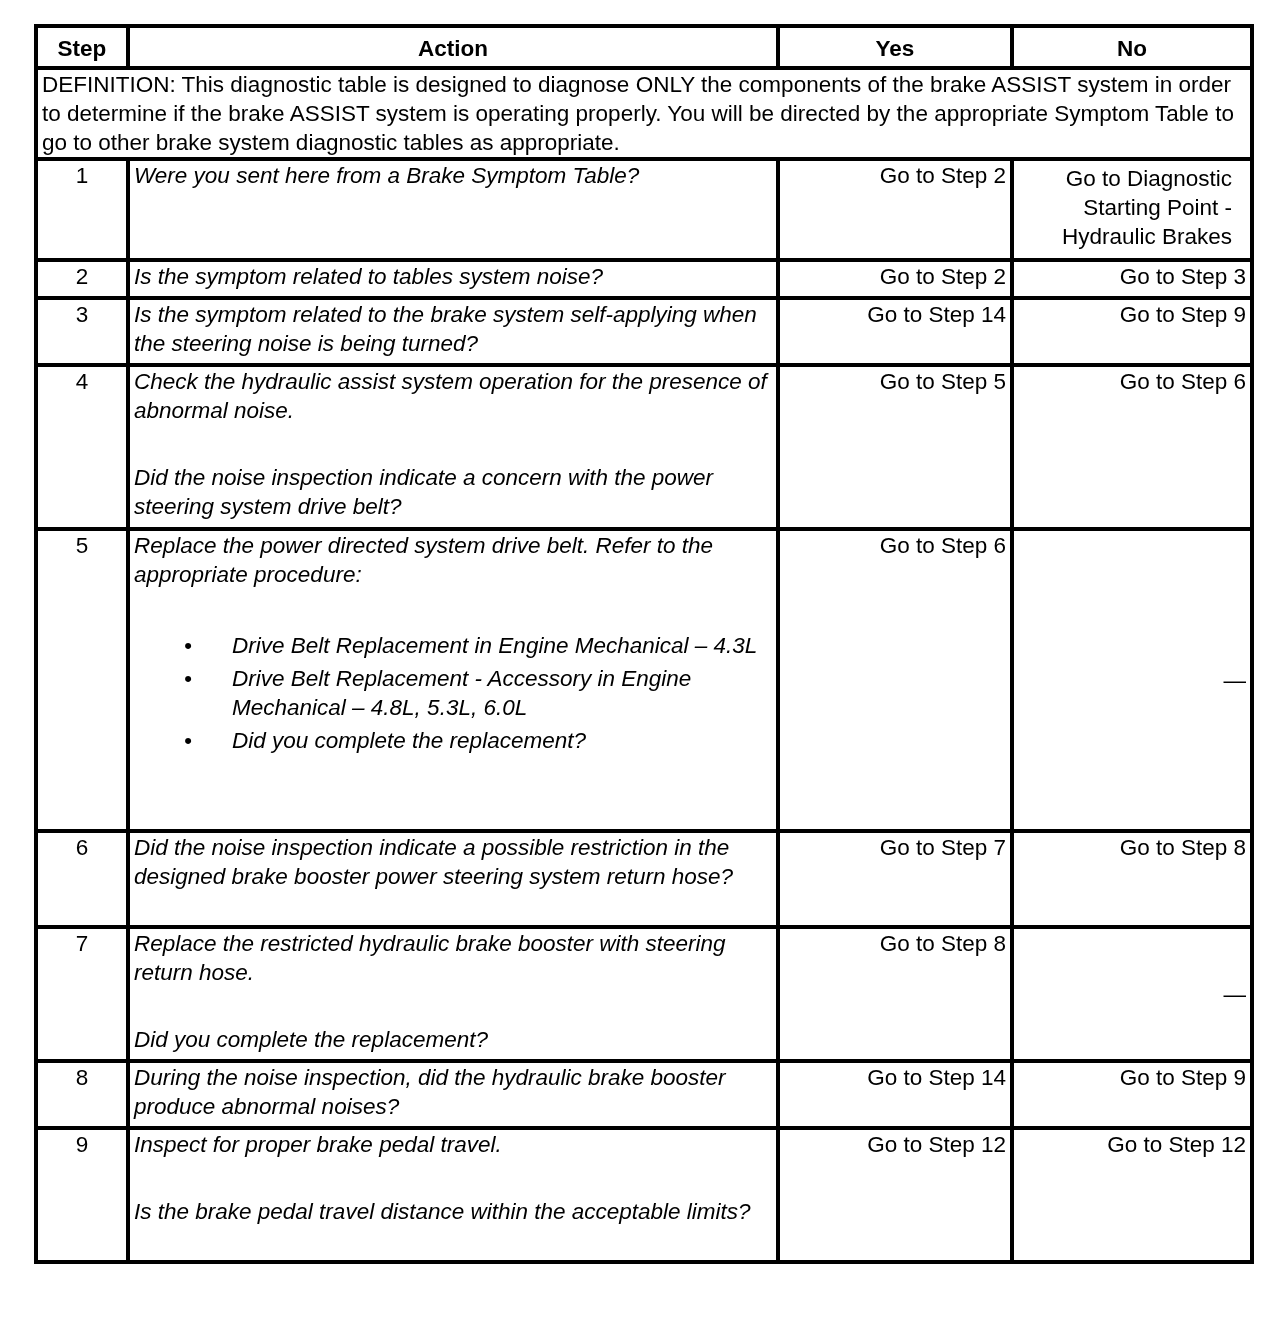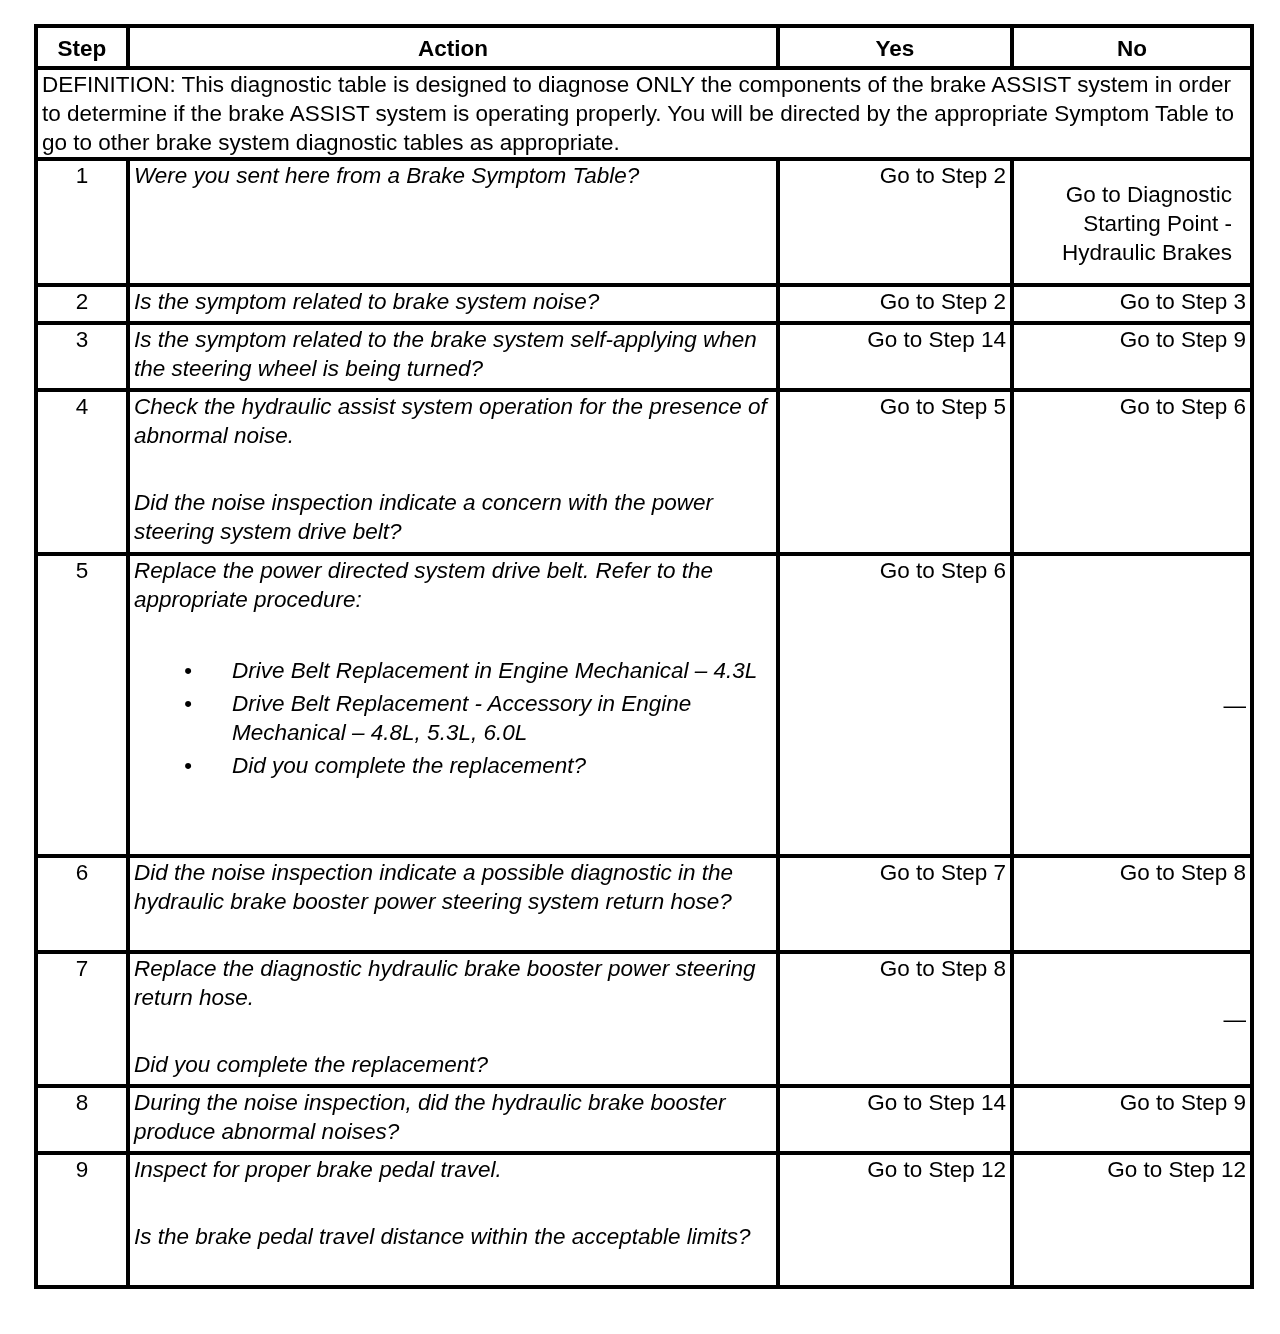--- a/index.html
+++ b/index.html
@@ -68,34 +68,34 @@
   <tbody>
     <tr>
       <td colspan="4" class="def">DEFINITION: This diagnostic table is designed to diagnose ONLY the components of the brake ASSIST system in order to determine if the brake ASSIST system is operating properly. You will be directed by the appropriate Symptom Table to go to other brake system diagnostic tables as appropriate.</td>
     </tr>
 
     <tr class="r1">
       <td class="step">1</td>
       <td class="act">Were you sent here from a Brake Symptom Table?</td>
       <td class="yes">Go to Step 2</td>
       <td class="no top">
-        <div style="width:200px;margin:16px auto;">Go to Diagnostic Starting Point - Hydraulic Brakes</div>
+        <div style="width:200px;margin:0 auto;">Go to Diagnostic Starting Point - Hydraulic Brakes</div>
       </td>
     </tr>
 
     <tr class="r2">
       <td class="step">2</td>
-      <td class="act">Is the symptom related to brake system noise?</td>
+      <td class="act">Is the symptom related to tables system noise?</td>
       <td class="yes">Go to Step 2</td>
       <td class="no">Go to Step 3</td>
     </tr>
 
     <tr class="r3">
       <td class="step">3</td>
-      <td class="act">Is the symptom related to the brake system self-applying when the steering wheel is being turned?</td>
+      <td class="act">Is the symptom related to the brake system self-applying when the steering noise is being turned?</td>
       <td class="yes">Go to Step 14</td>
       <td class="no">Go to Step 9</td>
     </tr>
 
     <tr class="r4">
       <td class="step">4</td>
       <td class="act">
         <div>Check the hydraulic assist system operation for the presence of abnormal noise.</div>
         <div class="para-gap"></div>
         <div>Did the noise inspection indicate a concern with the power steering system drive belt?</div>
@@ -123,29 +123,29 @@
             <span>Did you complete the replacement?</span>
           </li>
         </ul>
       </td>
       <td class="yes">Go to Step 6</td>
       <td class="no mid">—</td>
     </tr>
 
     <tr class="r6">
       <td class="step">6</td>
-      <td class="act">Did the noise inspection indicate a possible diagnostic in the hydraulic brake booster power steering system return hose?</td>
+      <td class="act">Did the noise inspection indicate a possible restriction in the designed brake booster power steering system return hose?</td>
       <td class="yes">Go to Step 7</td>
       <td class="no">Go to Step 8</td>
     </tr>
 
     <tr class="r7">
       <td class="step">7</td>
       <td class="act">
-        <div>Replace the diagnostic hydraulic brake booster power steering return hose.</div>
+        <div>Replace the restricted hydraulic brake booster with steering return hose.</div>
         <div class="para-gap2"></div>
         <div>Did you complete the replacement?</div>
       </td>
       <td class="yes">Go to Step 8</td>
       <td class="no mid">—</td>
     </tr>
 
     <tr class="r8">
       <td class="step">8</td>
       <td class="act">During the noise inspection, did the hydraulic brake booster produce abnormal noises?</td>

